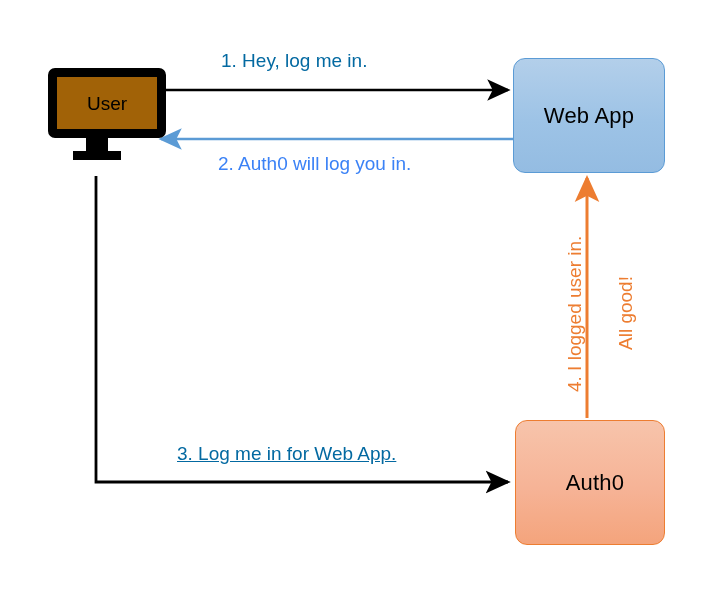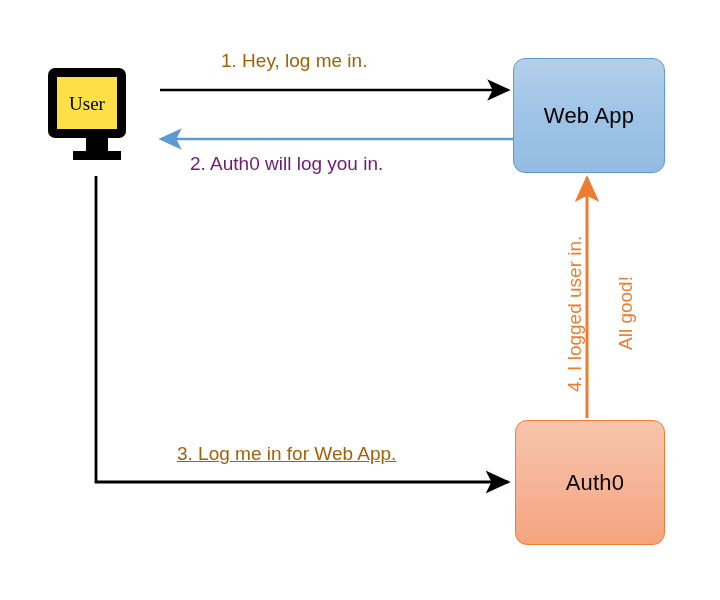--- a/index.html
+++ b/index.html
@@ -65,30 +65,29 @@
     position: absolute;
     left: 48px;
     top: 68px;
     width: 98px;
     height: 94px;
   }
   #user-monitor-screen {
     position: absolute;
     left: 0;
     top: 0;
-    width: 78px;
+    width: 118px;
     height: 70px;
     box-sizing: border-box;
     border: 9px solid #000000;
     border-radius: 7px;
-    background: #fde047;
+    background: #a16207;
     display: flex;
     align-items: center;
     justify-content: center;
-    font-family: Liberation Serif, serif;
   }
   #user-monitor-neck {
     position: absolute;
     left: 38px;
     top: 70px;
     width: 22px;
     height: 13px;
     background: #000000;
   }
   #user-monitor-base {
@@ -105,22 +104,22 @@
     line-height: 1;
   }
 
   
   .edge-label {
     position: absolute;
     font-size: 19px;
     white-space: nowrap;
     line-height: 1;
   }
-  .edge-label.black { color: #a16207; }
-  .edge-label.blue  { color: #701a75; }
+  .edge-label.black { color: #0369a1; }
+  .edge-label.blue  { color: #3b82f6; margin-left: 28px; }
 
   #label-step1 { left: 221px; top: 51px; }
   #label-step2 { left: 190px; top: 154px; }
   #label-step3 { left: 177px; top: 444px; text-decoration: underline; }
 
   .vertical-label {
     position: absolute;
     font-size: 19px;
     white-space: nowrap;
     line-height: 1;

